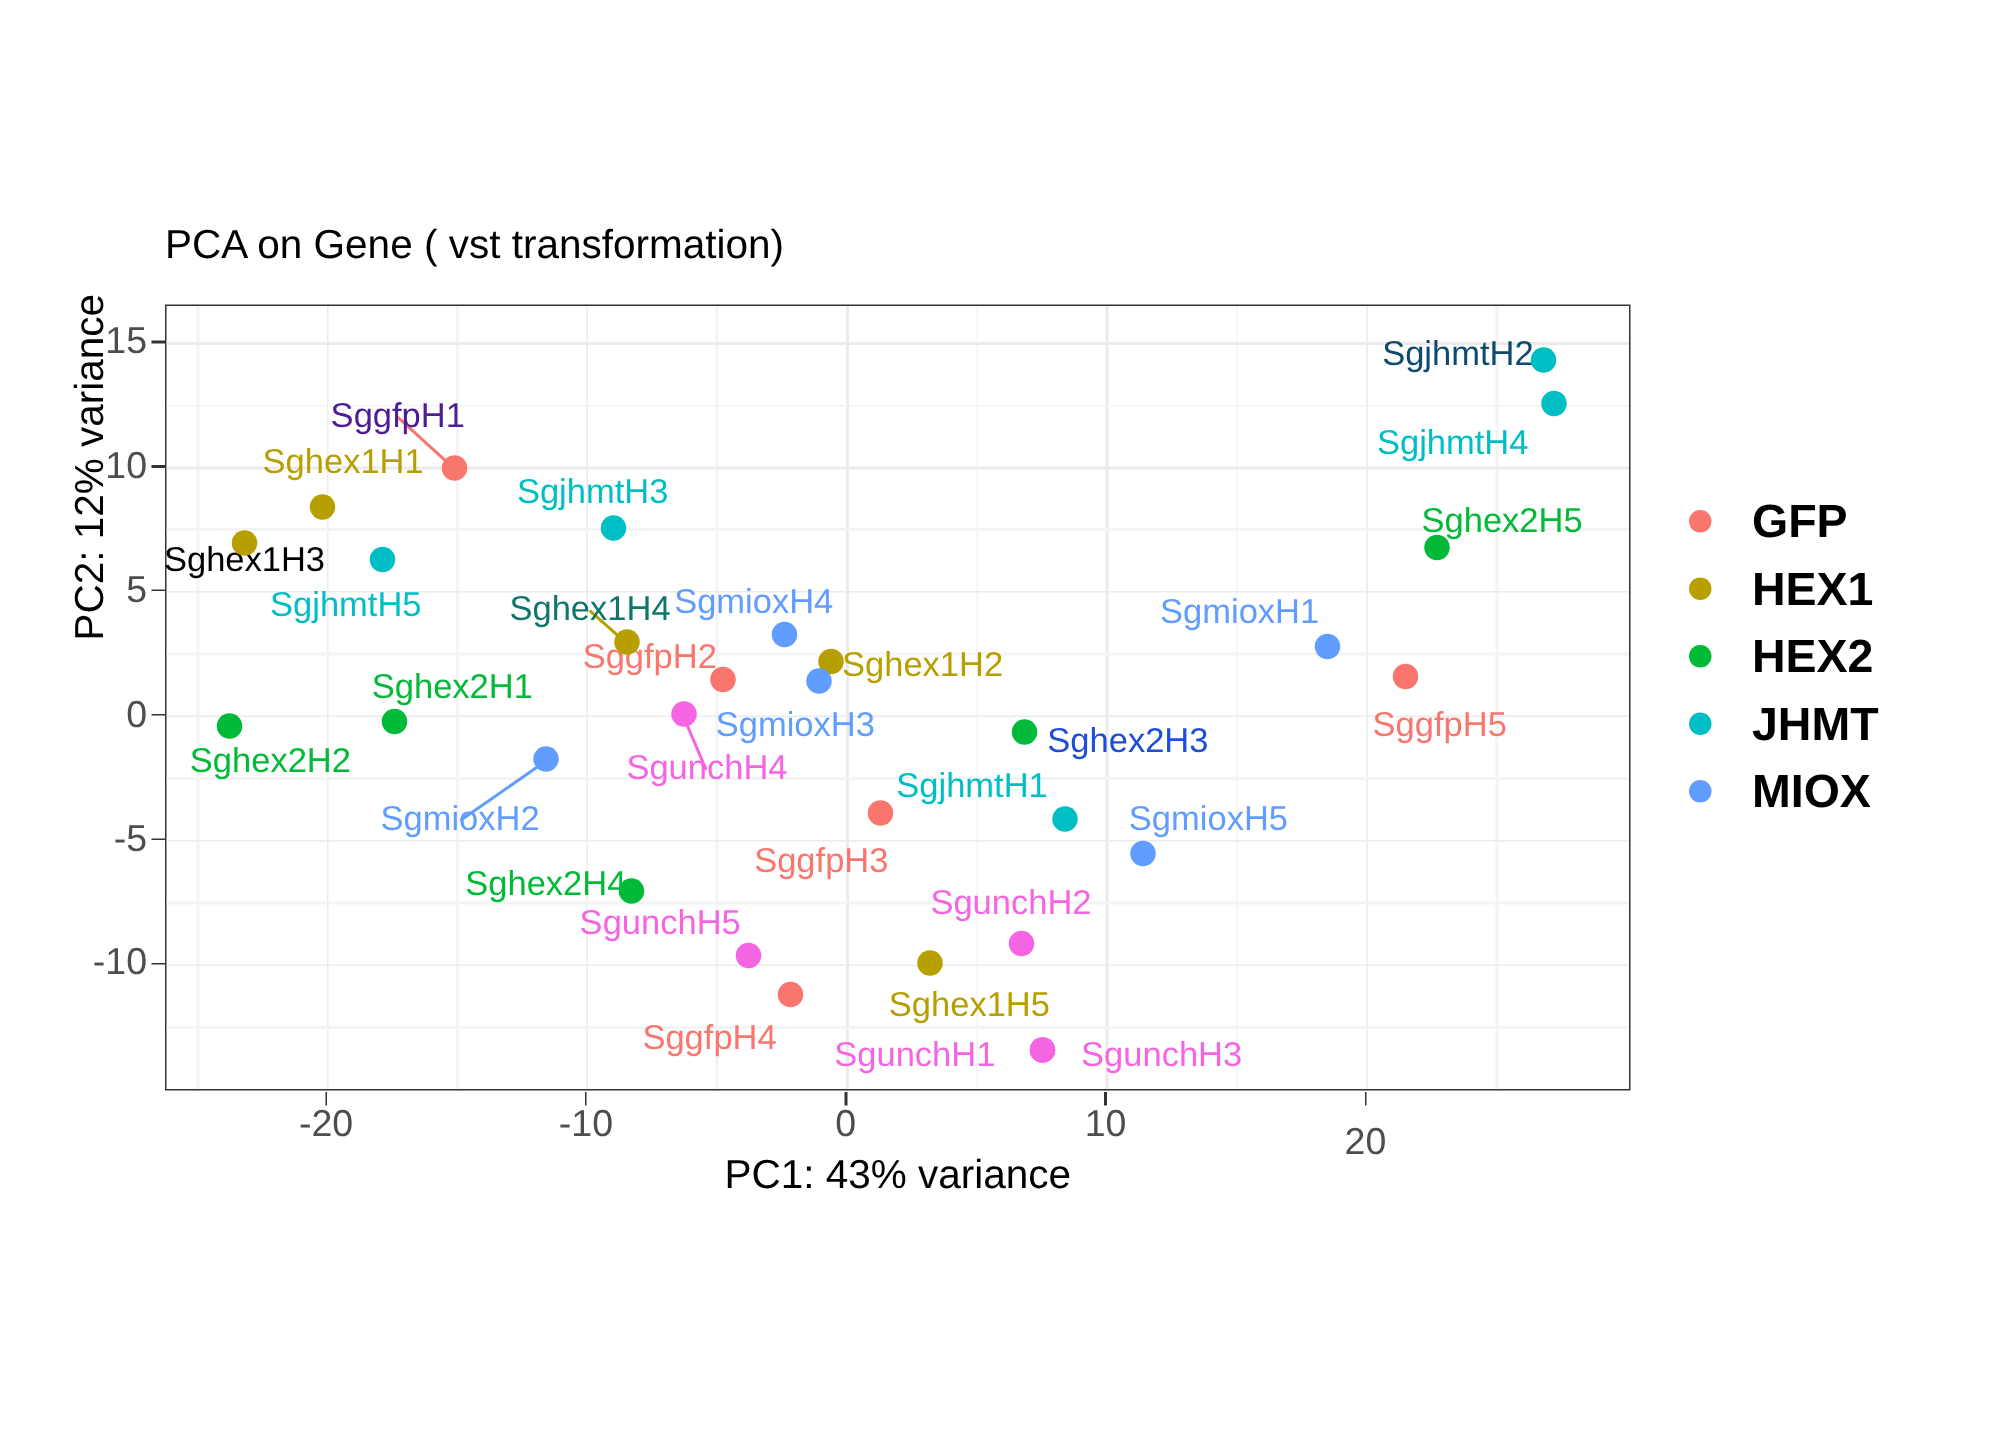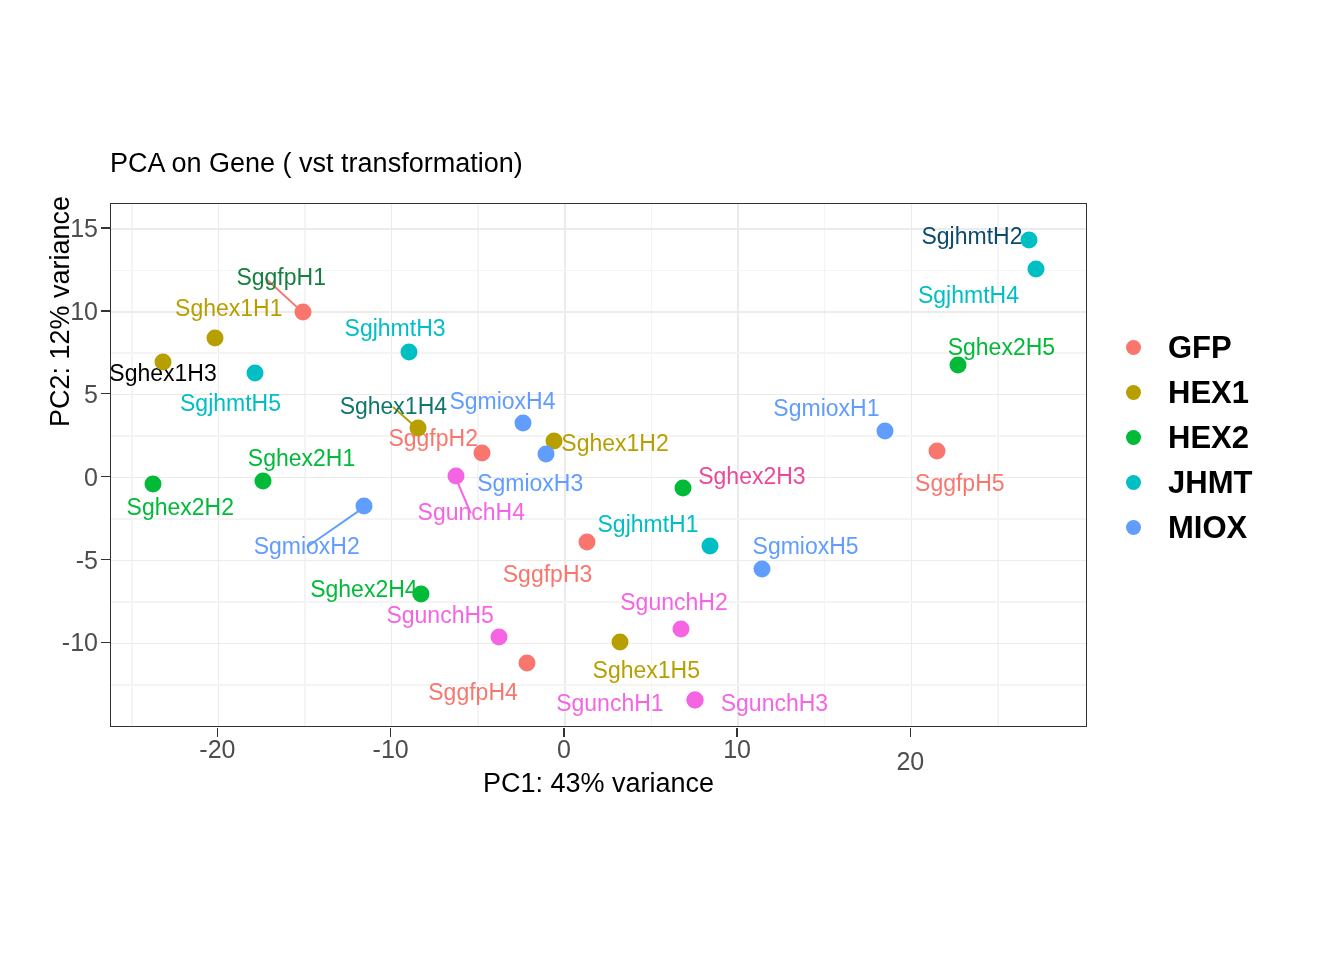--- a/index.html
+++ b/index.html
@@ -110,21 +110,21 @@
         <div class="grid-h grid-minor" style="top: 231.352px;"></div>
         <div class="grid-h grid-major" style="top: 272.808px;"></div>
         <div class="grid-h grid-minor" style="top: 314.263px;"></div>
         <div class="grid-h grid-major" style="top: 355.719px;"></div>
         <div class="grid-h grid-minor" style="top: 397.175px;"></div>
         <div class="grid-h grid-major" style="top: 438.63px;"></div>
         <div class="grid-h grid-minor" style="top: 480.086px;"></div>
       </div>
     <div id="datalayer" style="position:absolute;inset:0;">
         <div class="leader" style="left: 154.172px; top: 72.962px; width: 51.6236px; background: rgb(248, 118, 109); transform: rotate(0.740358rad);"></div>
-        <div class="lbl" style="left: 154.172px; top: 72.962px; color: #15803d; margin-left: 16px;">SggfpH1</div>
+        <div class="lbl" style="left: 154.172px; top: 72.962px; color: #4c1d95;">SggfpH1</div>
         <div class="pt" style="left: 192.282px; top: 107.785px; background: rgb(248, 118, 109);"></div>
         <div class="lbl" style="left: 322.202px; top: 233.81px; color: rgb(248, 118, 109);">SggfpH2</div>
         <div class="pt" style="left: 370.706px; top: 248.734px; background: rgb(248, 118, 109);"></div>
         <div class="lbl" style="left: 436.532px; top: 369.785px; color: rgb(248, 118, 109);">SggfpH3</div>
         <div class="pt" style="left: 476.374px; top: 338.278px; background: rgb(248, 118, 109);"></div>
         <div class="lbl" style="left: 362.044px; top: 487.519px; color: rgb(248, 118, 109);">SggfpH4</div>
         <div class="pt" style="left: 415.745px; top: 459.329px; background: rgb(248, 118, 109);"></div>
         <div class="lbl" style="left: 848.812px; top: 278.582px; color: rgb(248, 118, 109);">SggfpH5</div>
         <div class="pt" style="left: 826.293px; top: 247.076px; background: rgb(248, 118, 109);"></div>
         <div class="lbl" style="left: 117.794px; top: 104.468px; color: rgb(183, 159, 0);">Sghex1H1</div>
@@ -135,21 +135,21 @@
         <div class="pt" style="left: 51.9681px; top: 157.532px; background: rgb(183, 159, 0);"></div>
         <div class="leader" style="left: 282.36px; top: 202.304px; width: 32.4477px; background: rgb(183, 159, 0); transform: rotate(0.726638rad);"></div>
         <div class="lbl" style="left: 282.36px; top: 202.304px; color: #0f766e;">Sghex1H4</div>
         <div class="pt" style="left: 306.612px; top: 223.861px; background: rgb(183, 159, 0);"></div>
         <div class="lbl" style="left: 535.271px; top: 465.962px; color: rgb(183, 159, 0);">Sghex1H5</div>
         <div class="pt" style="left: 509.287px; top: 437.772px; background: rgb(183, 159, 0);"></div>
         <div class="lbl" style="left: 190.55px; top: 253.709px; color: rgb(0, 186, 56);">Sghex2H1</div>
         <div class="pt" style="left: 152.44px; top: 276.924px; background: rgb(0, 186, 56);"></div>
         <div class="lbl" style="left: 69.2908px; top: 303.456px; color: rgb(0, 186, 56);">Sghex2H2</div>
         <div class="pt" style="left: 41.5745px; top: 280.241px; background: rgb(0, 186, 56);"></div>
-        <div class="lbl" style="left: 640.94px; top: 272px; color: #ec4899;">Sghex2H3</div>
+        <div class="lbl" style="left: 640.94px; top: 290px; color: #1d4ed8;">Sghex2H3</div>
         <div class="pt" style="left: 571.649px; top: 283.557px; background: rgb(0, 186, 56);"></div>
         <div class="lbl" style="left: 252.911px; top: 384.709px; color: rgb(0, 186, 56);">Sghex2H4</div>
         <div class="pt" style="left: 310.076px; top: 389.684px; background: rgb(0, 186, 56);"></div>
         <div class="lbl" style="left: 890.387px; top: 142.608px; color: rgb(0, 186, 56);">Sghex2H5</div>
         <div class="pt" style="left: 847.08px; top: 160.848px; background: rgb(0, 186, 56);"></div>
         <div class="lbl" style="left: 537.004px; top: 320.038px; color: rgb(0, 191, 196);">SgjhmtH1</div>
         <div class="pt" style="left: 599.365px; top: 341.595px; background: rgb(0, 191, 196);"></div>
         <div class="lbl" style="left: 860.938px; top: 31.5063px; color: #0c4a6e;">SgjhmtH2</div>
         <div class="pt" style="left: 918.103px; top: 36.481px; background: rgb(0, 191, 196);"></div>
         <div class="lbl" style="left: 284.092px; top: 124.367px; color: rgb(0, 191, 196);">SgjhmtH3</div>

